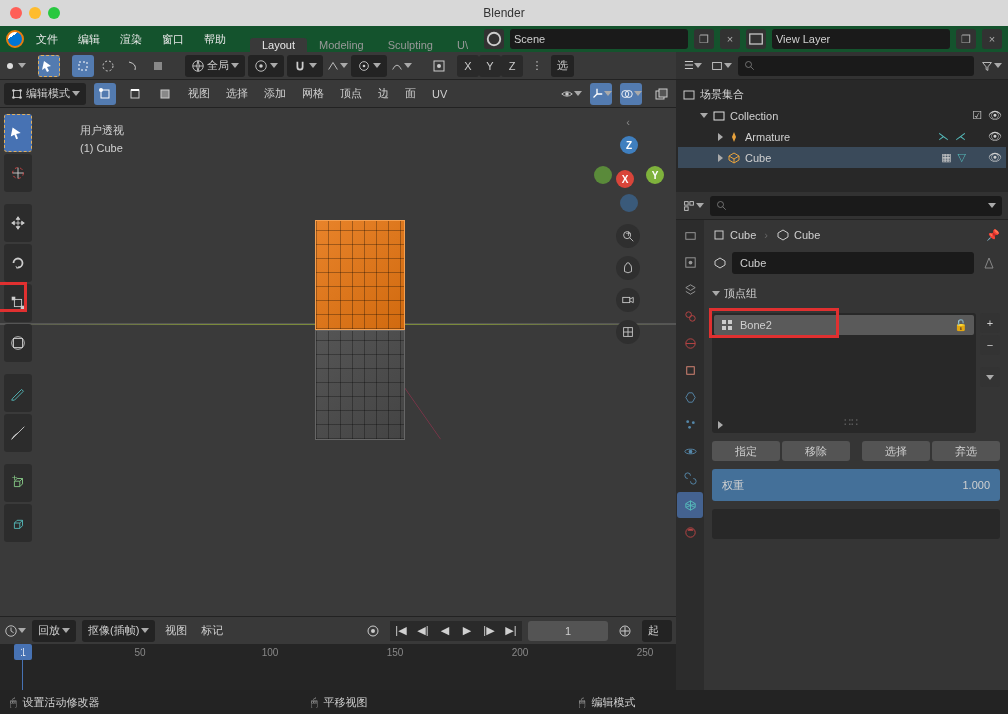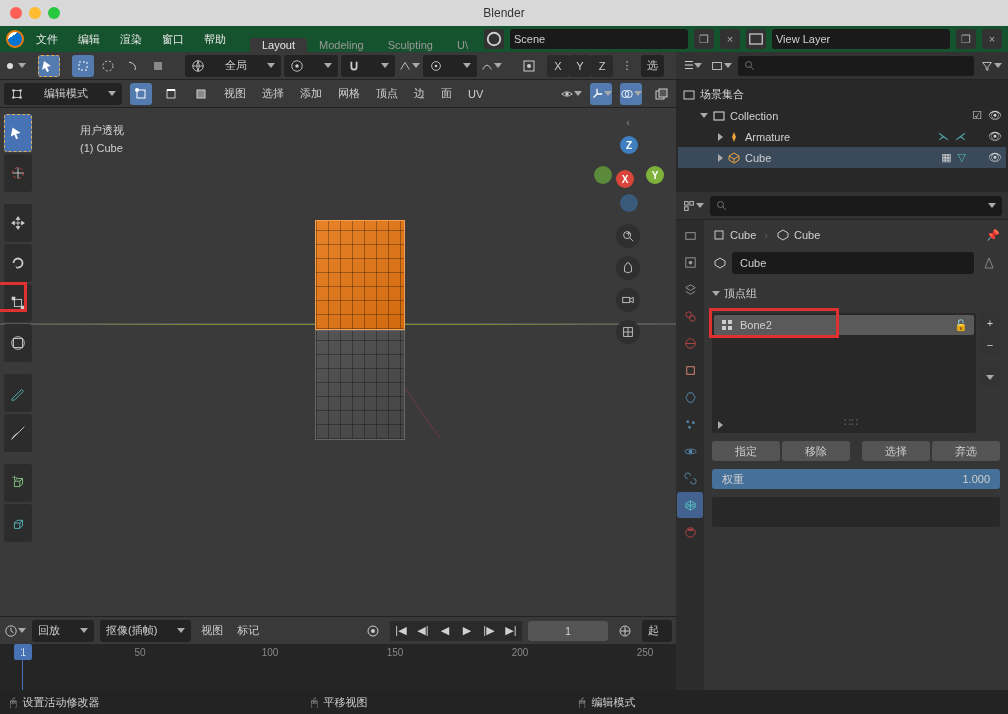--- a/index.html
+++ b/index.html
@@ -26,21 +26,21 @@
 .main-layout { display: flex; height: 638px; }
 .left-area { width: 676px; display: flex; flex-direction: column; }
 .right-area { width: 332px; display: flex; flex-direction: column; background: #323232; }
 
 .viewport-header1 { height: 28px; background: #393939; display: flex; align-items: center; padding: 0 4px; gap: 3px; border-bottom: 1px solid #222; }
 .viewport-header2 { height: 28px; background: #393939; display: flex; align-items: center; padding: 0 4px; gap: 8px; border-bottom: 1px solid #222; }
 
 .hdr-btn { width: 22px; height: 22px; display: flex; align-items: center; justify-content: center; cursor: pointer; border-radius: 3px; color: #ccc; }
 .hdr-btn svg { width: 16px; height: 16px; }
 .hdr-btn.active { background: #537bb0; }
-.hdr-dd { background: #232323; height: 22px; padding: 0 6px; display: flex; align-items: center; gap: 20px; border-radius: 3px; cursor: pointer; }
+.hdr-dd { background: #232323; height: 22px; padding: 0 6px; display: flex; align-items: center; gap: 2px; border-radius: 3px; cursor: pointer; }
 .hdr-text { padding: 0 4px; cursor: pointer; }
 
 .viewport-3d { flex: 1; background: #3a3a3a; position: relative; overflow: hidden; }
 .toolbar-left { position: absolute; left: 4px; top: 6px; width: 28px; display: flex; flex-direction: column; gap: 2px; }
 .tool-btn { width: 28px; height: 28px; border-radius: 3px; display: flex; align-items: center; justify-content: center; cursor: pointer; background: #2c2c2c; position: relative; }
 .tool-btn.active { background: #4772b3; }
 .tool-btn.big { height: 38px; }
 .tool-btn svg { width: 18px; height: 18px; }
 .viewport-info { position: absolute; left: 80px; top: 14px; color: #e8e8e8; line-height: 1.6; }
 
@@ -99,21 +99,21 @@
 .panel-title { display: flex; align-items: center; gap: 4px; padding: 4px 0; }
 .vg-list { background: #282828; border-radius: 3px; min-height: 120px; position: relative; padding: 2px; }
 .vg-item { background: #5a5a5a; height: 20px; border-radius: 2px; display: flex; align-items: center; padding: 0 6px; gap: 6px; }
 .vg-sidebtns { position: absolute; right: -24px; top: 0; display: flex; flex-direction: column; gap: 2px; }
 .side-btn { width: 20px; height: 20px; background: #333; border-radius: 3px; display: flex; align-items: center; justify-content: center; cursor: pointer; }
 
 .red-box { border: 3px solid #e03030; position: absolute; }
 
 .btn-row { display: flex; gap: 2px; }
 .prop-btn { flex: 1; height: 20px; background: #545454; border-radius: 3px; display: flex; align-items: center; justify-content: center; cursor: pointer; }
-.weight-row { display: flex; height: 20px; background: #447099; border-radius: 3px; align-items: center; padding: 0 10px; justify-content: space-between; }
+.weight-row { display: flex; height: 32px; background: #447099; border-radius: 3px; align-items: center; padding: 0 10px; justify-content: space-between; }
 
 .statusbar { height: 24px; background: #232323; display: flex; align-items: center; padding: 0 10px; gap: 20px; font-size: 10px; }
 .status-item { display: flex; align-items: center; gap: 6px; color: #bbb; }
 
 .chev { width: 0; height: 0; border-left: 4px solid transparent; border-right: 4px solid transparent; border-top: 5px solid #aaa; }
 .tri-r { width: 0; height: 0; border-top: 4px solid transparent; border-bottom: 4px solid transparent; border-left: 5px solid #aaa; }
 
 .prop-col { display: flex; flex-direction: column; }
 </style>
 </head>

